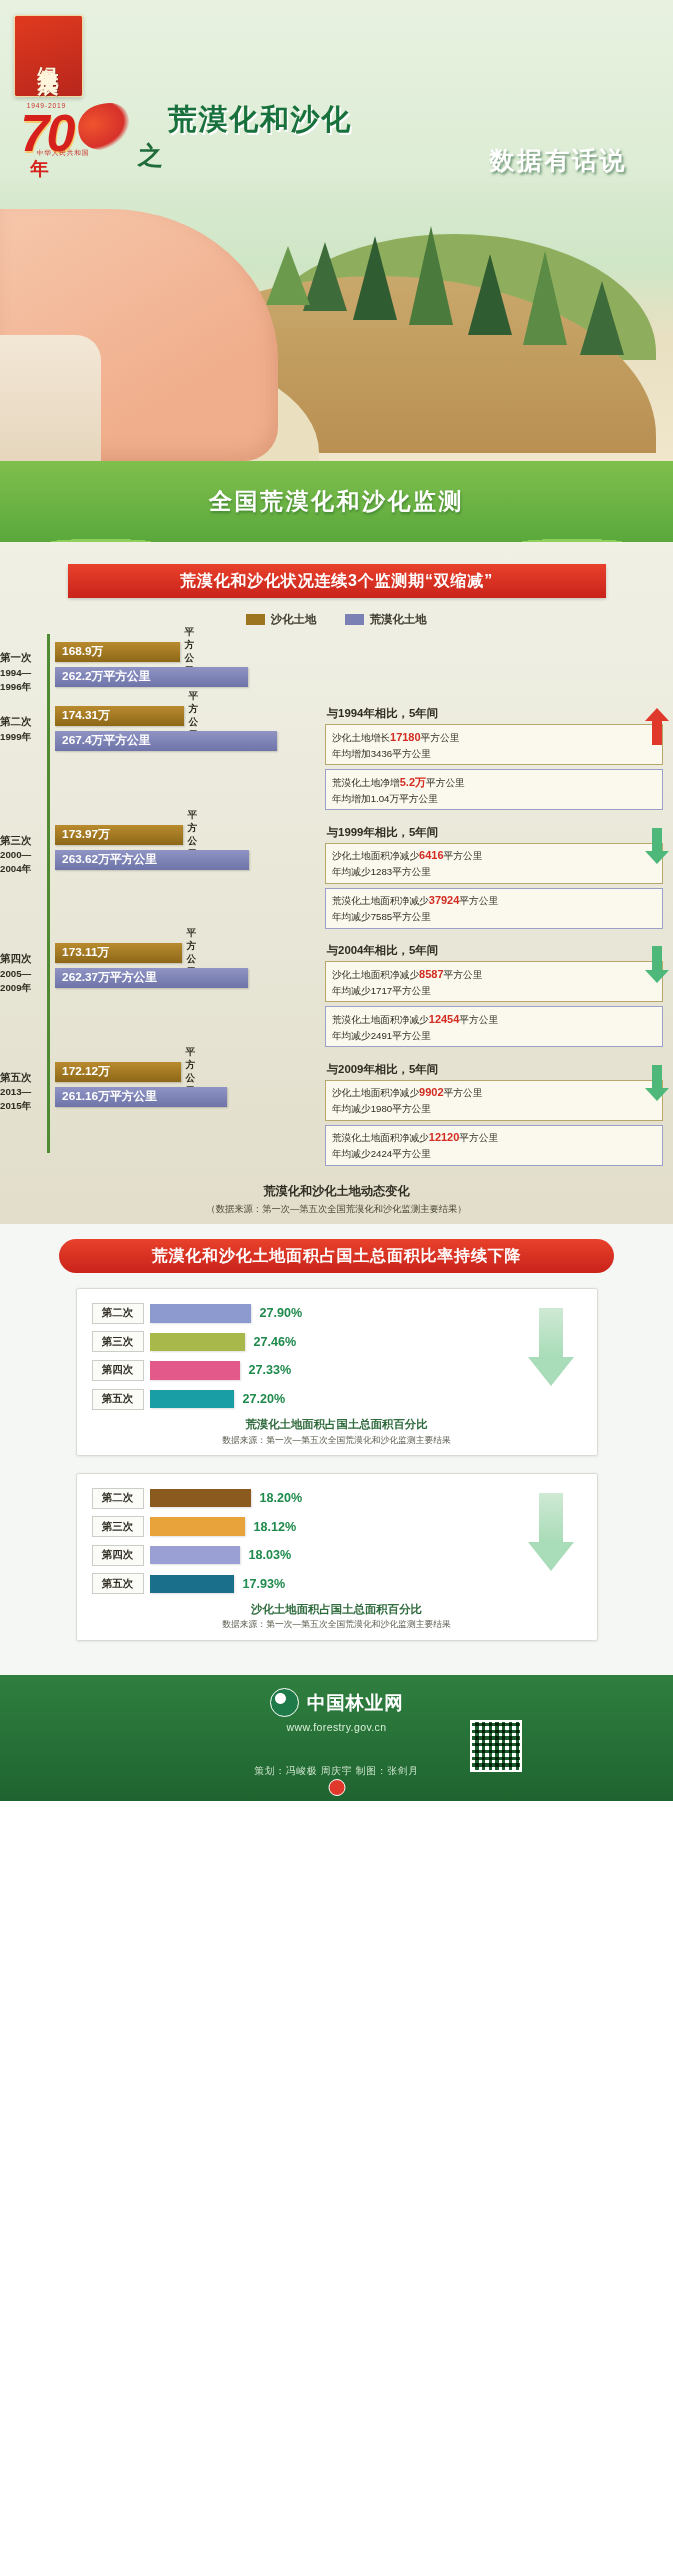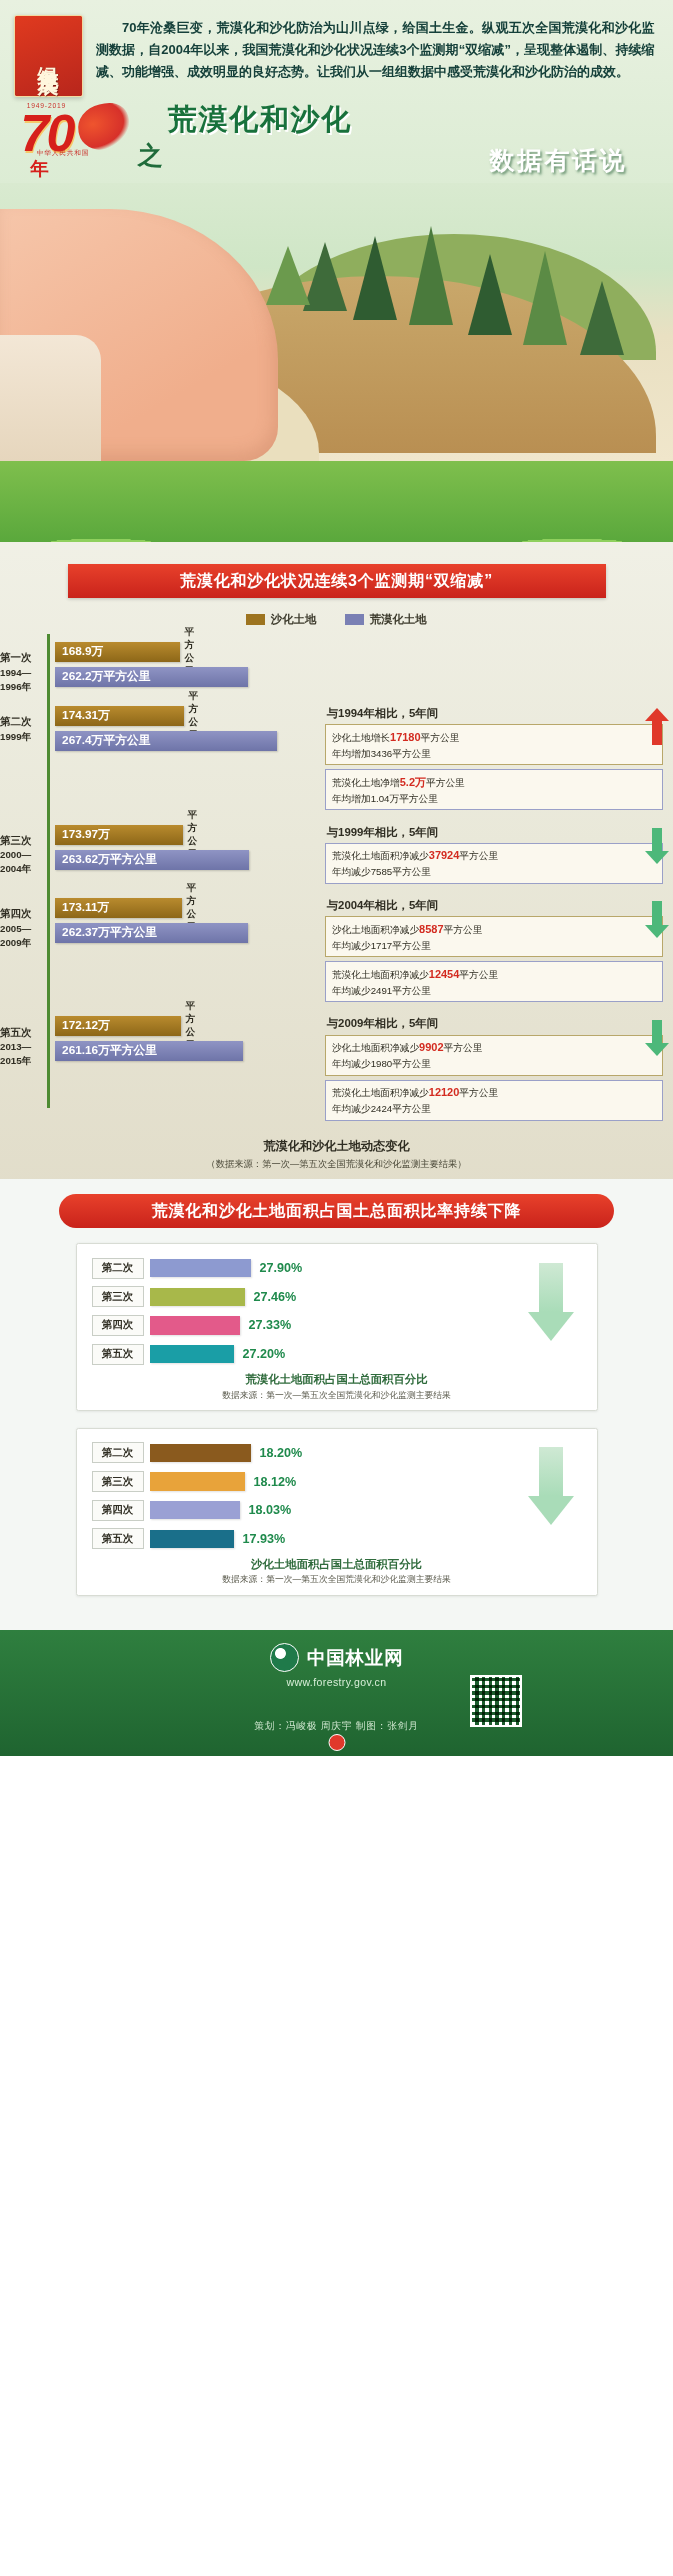--- a/index.html
+++ b/index.html
@@ -258,21 +258,20 @@
 </head>
 <body>
 
 <div class="page">
 
   <div class="header">
     <div class="hdr-top">
       <div class="seal">
         <span>绿色发展</span>
       </div>
-      <div class="hdr-text">70年沧桑巨变，荒漠化和沙化防治为山川点绿，给国土生金。纵观五次全国荒漠化和沙化监测数据，自2004年以来，我国荒漠化和沙化状况连续3个监测期“双缩减”，呈现整体遏制、持续缩减、功能增强、成效明显的良好态势。让我们从一组组数据中感受荒漠化和沙化防治的成效。</div>
     </div>
 
     <div class="hdr-title-row">
       <div class="logo70">
         <div class="small1">1949-2019</div>
         <div class="ribbon"></div>
         <div class="num">70</div>
         <div class="small2">中华人民共和国</div>
         <div class="nian">年</div>
       </div>
@@ -297,20 +296,21 @@
       <div class="tree" style="left:266px; bottom:156px; border-bottom:59px solid #6b9a4d;"></div>
 
       <div class="hand">
         <div class="hand-cuff"></div>
       </div>
     </div>
   </div>
 
   <div class="band">
     <div class="band-deco"></div>
+    <div class="title">全国荒漠化和沙化监测</div>
   </div>
 
   <div class="sec1">
     <div class="sec1-bg"></div>
     <div class="sec1-inner">
 
       <div class="ribbon-title">荒漠化和沙化状况连续3个监测期“双缩减”</div>
 
       <div class="legend">
         <div class="legend-item">
@@ -387,20 +387,24 @@
             <div class="bar desert" style="width:194px">
               <span class="val">263.62万平方公里</span>
             </div>
           </div>
           <div class="notes">
             <div class="note-head">与1999年相比，5年间</div>
             <div class="arrow-dn">
                 <div class="stem"></div>
                 <div class="head"></div>
               </div>
+            <div class="note-box">
+              <span>沙化土地面积净减少</span><span class="hl">6416</span><span>平方公里</span><br>
+              <span>年均减少1283平方公里</span>
+            </div>
             <div class="note-box b2">
               <span>荒漠化土地面积净减少</span><span class="hl">37924</span><span>平方公里</span><br>
               <span>年均减少7585平方公里</span>
             </div>
           </div>
         </div>
 
         <div class="row-group">
           <div class="yr">
             <div class="y1">第四次</div>
@@ -435,21 +439,21 @@
         <div class="row-group">
           <div class="yr">
             <div class="y1">第五次</div>
             <div>2013—2015年</div>
           </div>
           <div class="bars">
             <div class="bar sand" style="width:126px">
               <span class="val">172.12万</span>
               <span class="unit-out">平方公里</span>
             </div>
-            <div class="bar desert" style="width:188px">
+            <div class="bar desert" style="width:172px">
               <span class="val">261.16万平方公里</span>
             </div>
           </div>
           <div class="notes">
             <div class="note-head">与2009年相比，5年间</div>
             <div class="arrow-dn">
                 <div class="stem"></div>
                 <div class="head"></div>
               </div>
             <div class="note-box">

